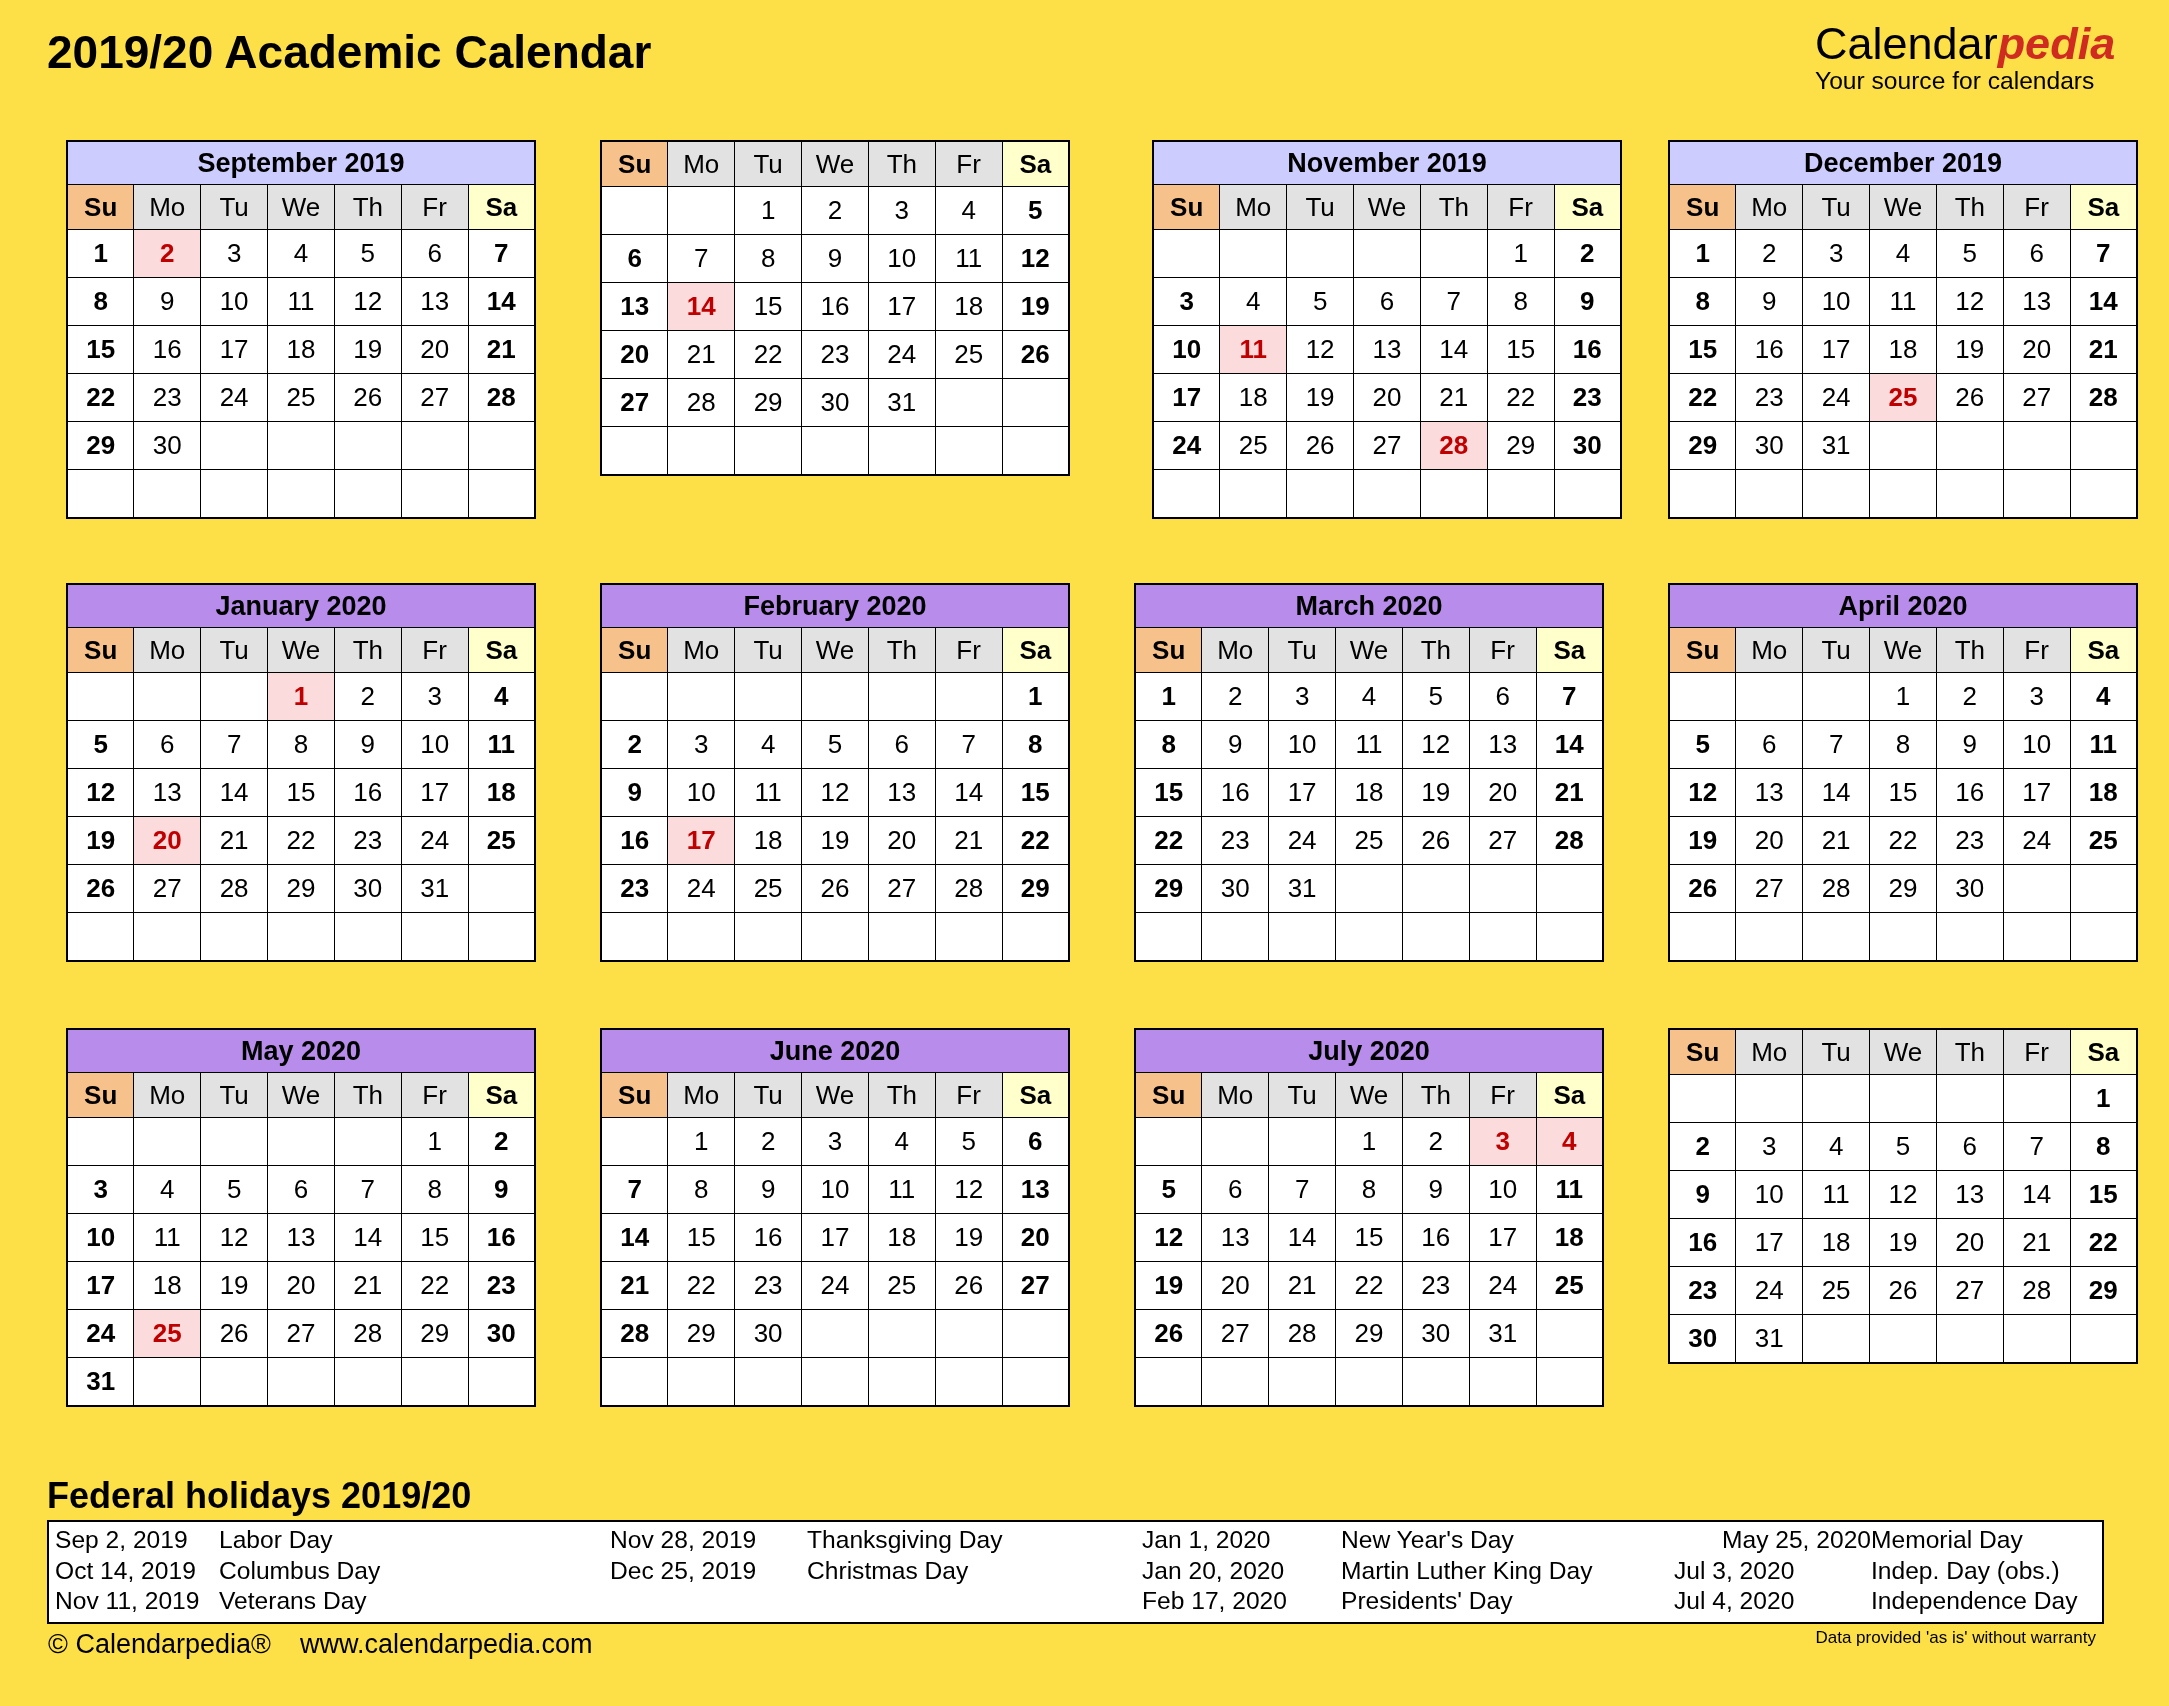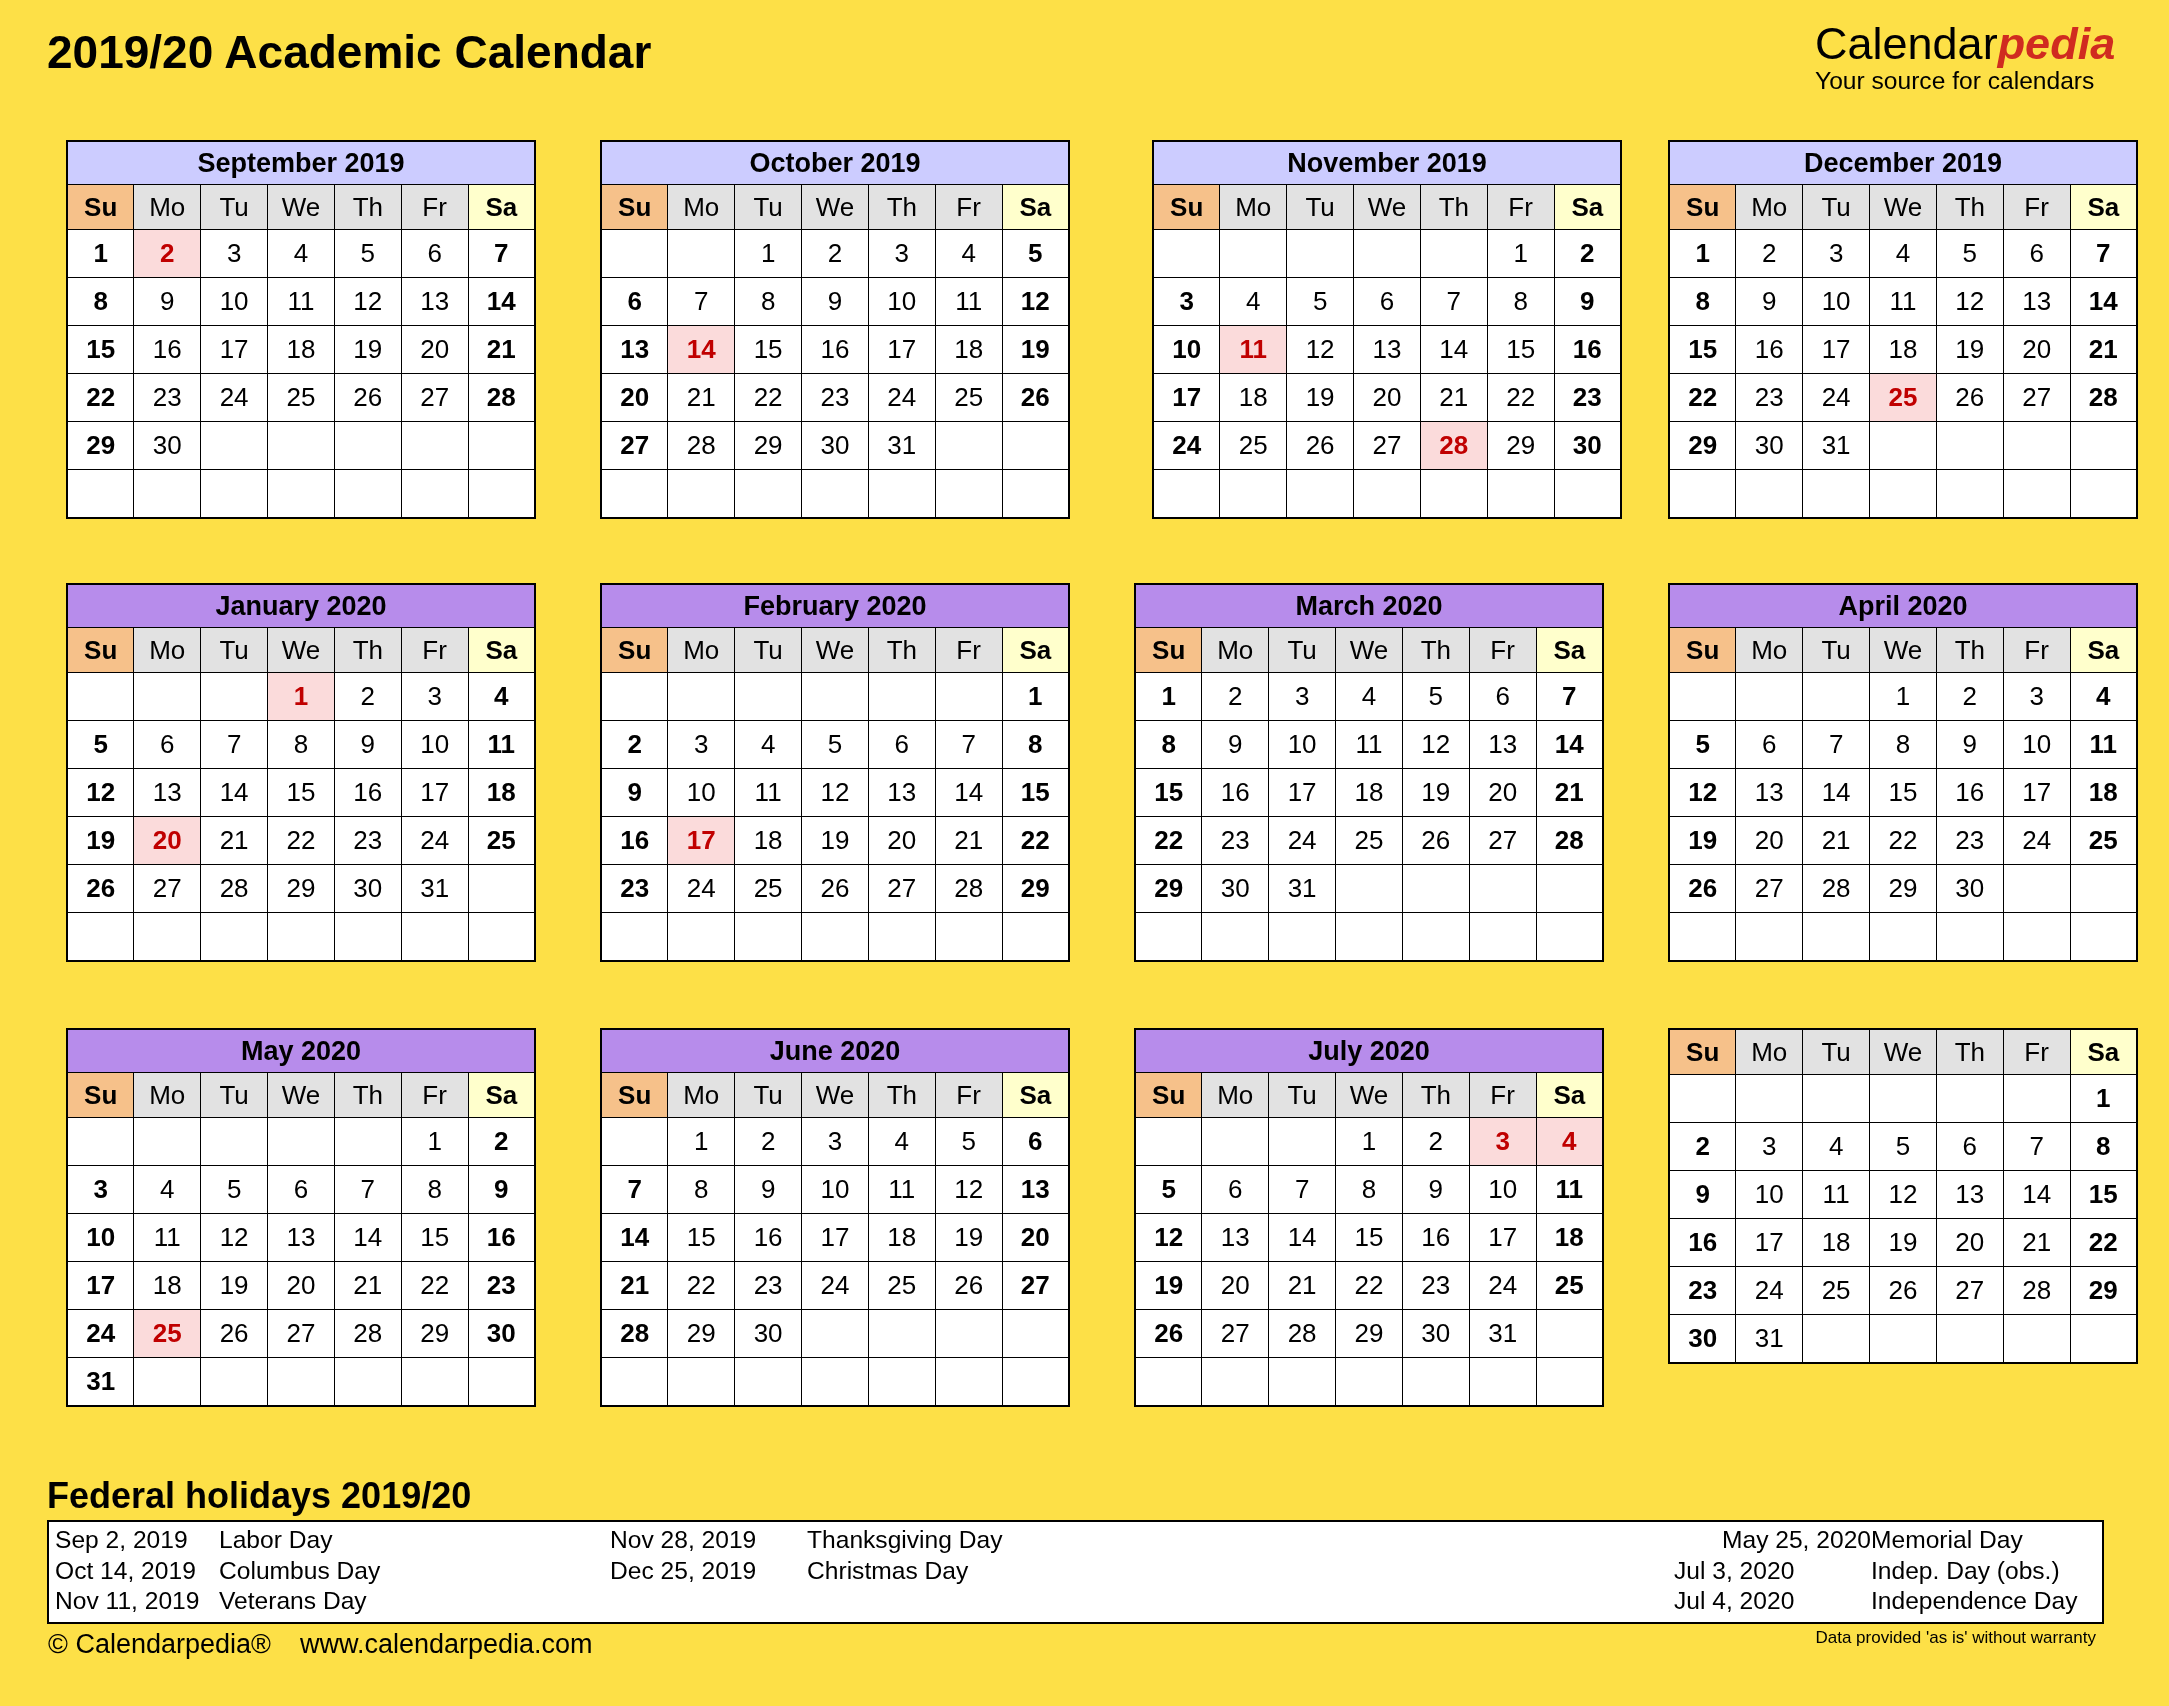--- a/index.html
+++ b/index.html
@@ -117,23 +117,20 @@
             <td class="c-wd"></td>
             <td class="c-wd"></td>
             <td class="c-wd"></td>
             <td class="c-sa"></td>
           </tr>
         </tbody>
       </table>
       <table class="cal y2019" style="left: 600px; top: 140px;">
         <tbody>
           <tr>
-            <th colspan="7" class="mh">October 2019</th>
-          </tr>
-          <tr>
             <th class="dh su-h">Su</th>
             <th class="dh">Mo</th>
             <th class="dh">Tu</th>
             <th class="dh">We</th>
             <th class="dh">Th</th>
             <th class="dh">Fr</th>
             <th class="dh sa-h">Sa</th>
           </tr>
           <tr>
             <td class="c-su"></td>
@@ -894,20 +891,25 @@
   <div class="fed-box" id="fed-box">
       <div class="fed-group" style="left: 6px;">
         <div class="fed-row"><span class="fed-date" style="width: 164px;">Sep 2, 2019</span><span class="fed-name">Labor Day</span></div>
         <div class="fed-row"><span class="fed-date" style="width: 164px;">Oct 14, 2019</span><span class="fed-name">Columbus Day</span></div>
         <div class="fed-row"><span class="fed-date" style="width: 164px;">Nov 11, 2019</span><span class="fed-name">Veterans Day</span></div>
       </div>
       <div class="fed-group" style="left: 561px;">
         <div class="fed-row"><span class="fed-date" style="width: 197px;">Nov 28, 2019</span><span class="fed-name">Thanksgiving Day</span></div>
         <div class="fed-row"><span class="fed-date" style="width: 197px;">Dec 25, 2019</span><span class="fed-name">Christmas Day</span></div>
       </div>
+      <div class="fed-group" style="left: 1093px;">
+        <div class="fed-row"><span class="fed-date" style="width: 199px;">Jan 1, 2020</span><span class="fed-name">New Year's Day</span></div>
+        <div class="fed-row"><span class="fed-date" style="width: 199px;">Jan 20, 2020</span><span class="fed-name">Martin Luther King Day</span></div>
+        <div class="fed-row"><span class="fed-date" style="width: 199px;">Feb 17, 2020</span><span class="fed-name">Presidents' Day</span></div>
+      </div>
       <div class="fed-group" style="left: 1625px;">
         <div class="fed-row"><span class="fed-date" style="width: 197px; text-align: right;">May 25, 2020</span><span class="fed-name">Memorial Day</span></div>
         <div class="fed-row"><span class="fed-date" style="width: 197px;">Jul 3, 2020</span><span class="fed-name">Indep. Day (obs.)</span></div>
         <div class="fed-row"><span class="fed-date" style="width: 197px;">Jul 4, 2020</span><span class="fed-name">Independence Day</span></div>
       </div>
     </div>
 
   <div class="copyright"><span>© Calendarpedia®</span><span class="site">www.calendarpedia.com</span></div>
 
   <div class="disclaimer">Data provided 'as is' without warranty</div>

